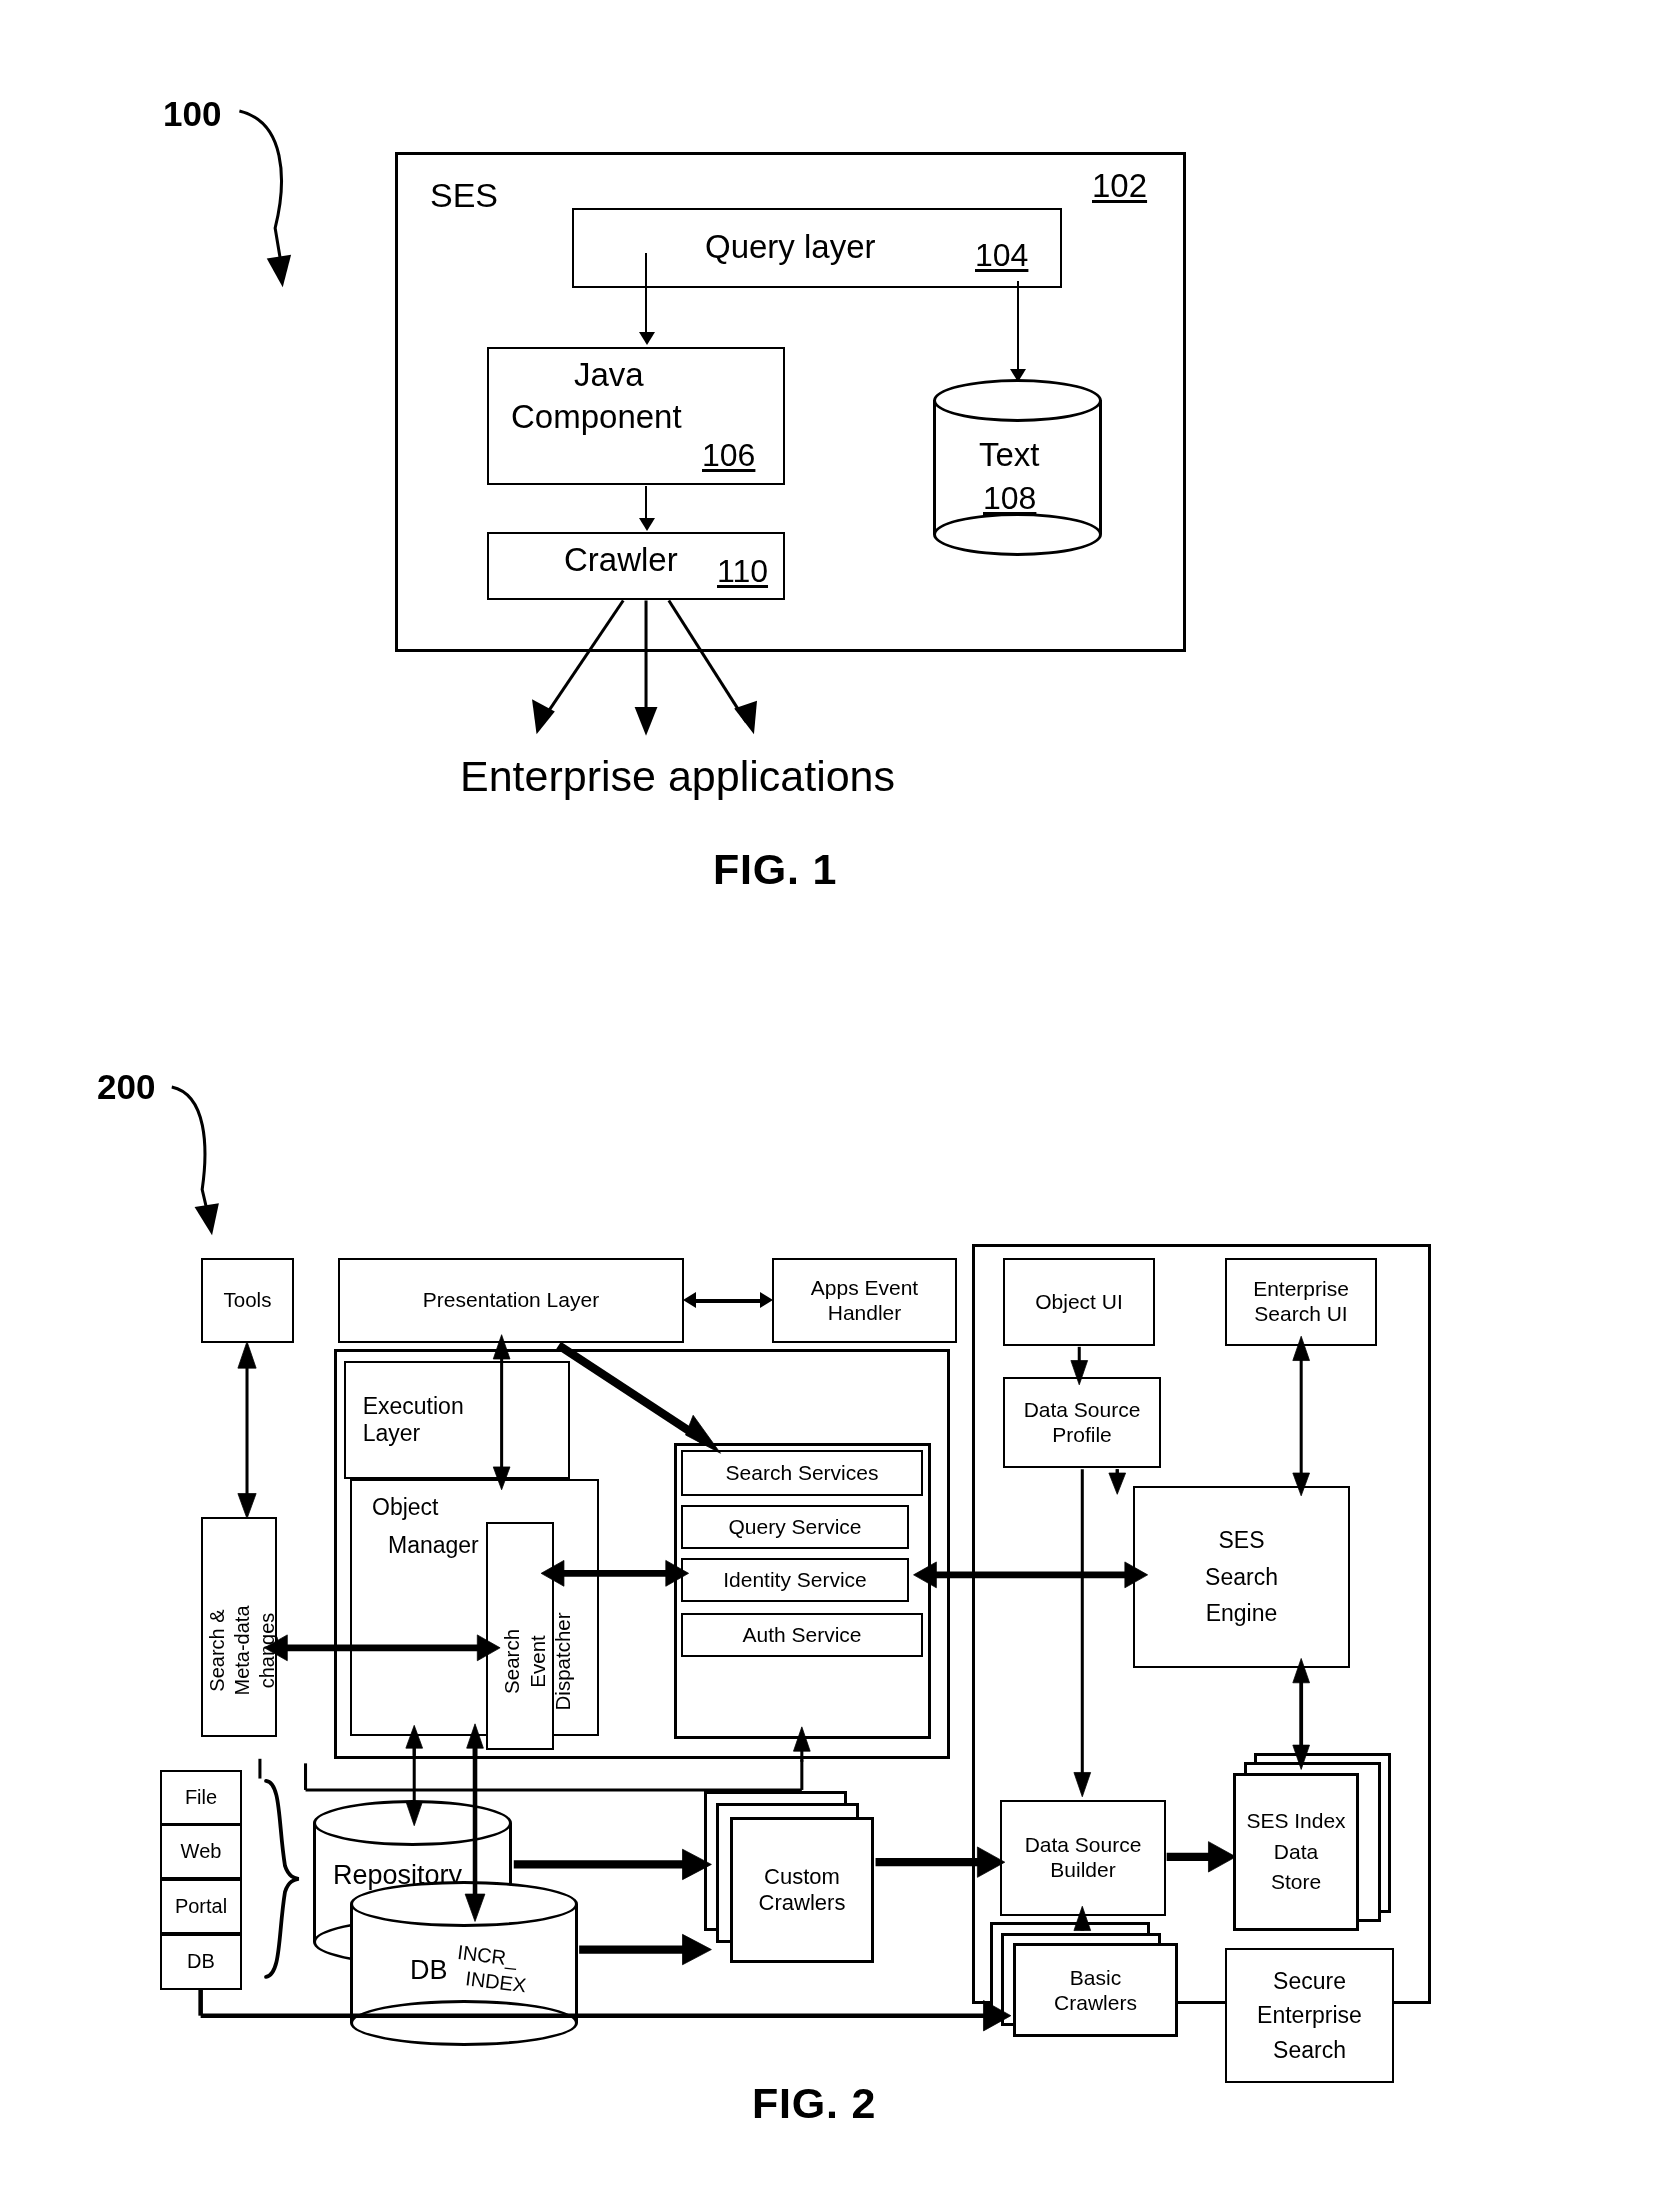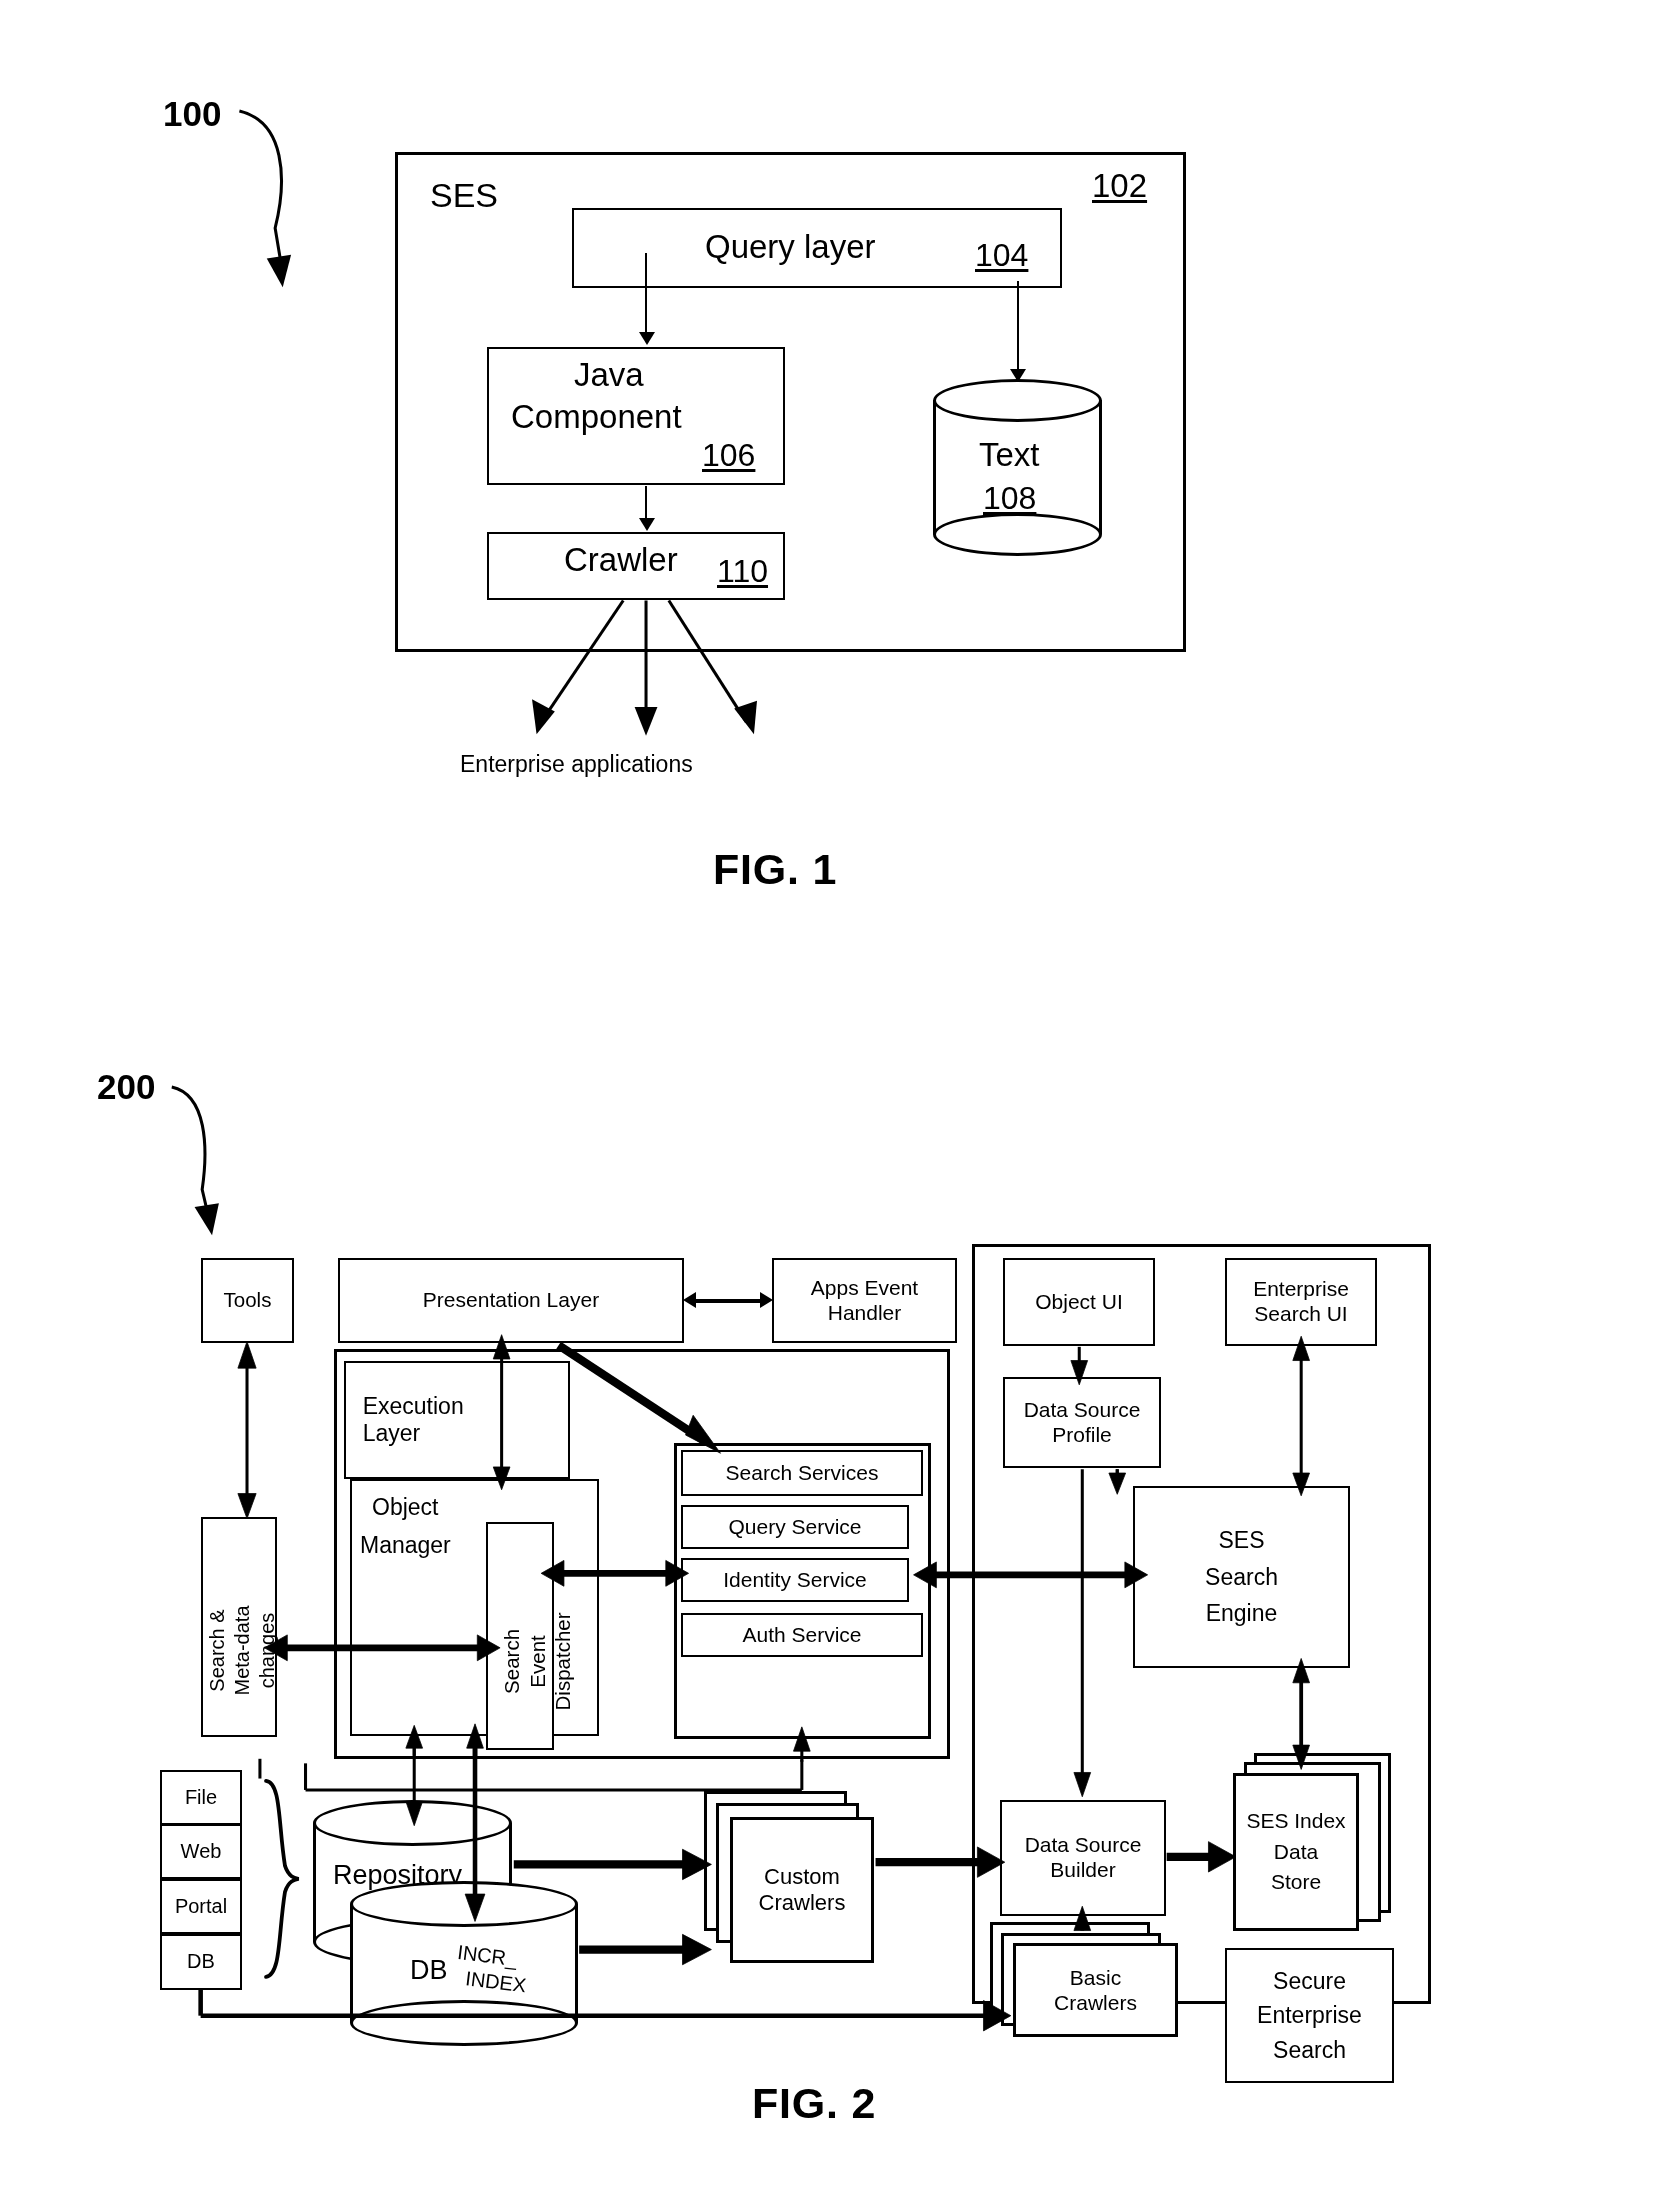--- a/index.html
+++ b/index.html
@@ -144,21 +144,21 @@
 
     <svg class="svgl" width="1666" height="2205" viewBox="0 0 2192 2901">
       <line x1="850" y1="790" x2="850" y2="955" stroke="#000" stroke-width="4"></line>
       <path d="M835,930 L850,968 L865,930 Z" fill="#000"></path>
       <line x1="820" y1="790" x2="712" y2="950" stroke="#000" stroke-width="4"></line>
       <path d="M700,920 L706,966 L730,936 Z" fill="#000"></path>
       <line x1="880" y1="790" x2="982" y2="950" stroke="#000" stroke-width="4"></line>
       <path d="M966,932 L992,966 L996,922 Z" fill="#000"></path>
     </svg>
 
-    <div class="plain" style="left:460px; top:751px; font-size:23px;">Enterprise applications</div>
+    <div class="plain" style="left:460px; top:751px; font-size:43px;">Enterprise applications</div>
 
     <div class="figcap" style="left:713px; top:845px; font-size:43px;">FIG. 1</div>
   </div>
 
   <div>
 
     <div class="plain" style="left:97px; top:1066px; font-size:35px; font-weight:bold;">200</div>
     <svg class="svgl" width="1666" height="2205" viewBox="0 0 2192 2901">
       <path d="M226,1430 C 272,1440 274,1510 266,1565 L 276,1608" stroke="#000" stroke-width="4" fill="none"></path>
       <path d="M256,1588 L 279,1625 L 288,1583 Z" fill="#000"></path>
@@ -194,21 +194,21 @@
 Search UI</span>
     </div>
 
     <div class="box lbl-left" style="left:344px; top:1361px; width:226px; height:118px; font-size:23px; padding-left:16.7px;">
       <span style="white-space:pre; text-align:left;">Execution
 Layer</span>
     </div>
 
     <div class="box" style="left:350px; top:1479px; width:249px; height:257px;"></div>
     <div class="plain" style="left:372px; top:1494px; font-size:23px;">Object</div>
-    <div class="plain" style="left:360px; top:1532px; font-size:23px;">Manager</div>
+    <div class="plain" style="left:388px; top:1532px; font-size:23px;">Manager</div>
 
     <div class="box" style="left:486px; top:1522px; width:68px; height:228px;"></div>
     <div class="vtext" style="position:absolute; left:438px; top:1623px; width:198px; font-size:20.5px; line-height:1.25;
                 white-space:pre;">Search
 Event
 Dispatcher</div>
 
     <div class="box" style="left:201px; top:1517px; width:76px; height:220px;"></div>
     <div class="vtext" style="position:absolute; left:151px; top:1613px; width:182px; font-size:20px; line-height:1.25;
                 white-space:pre;">Search &amp;

